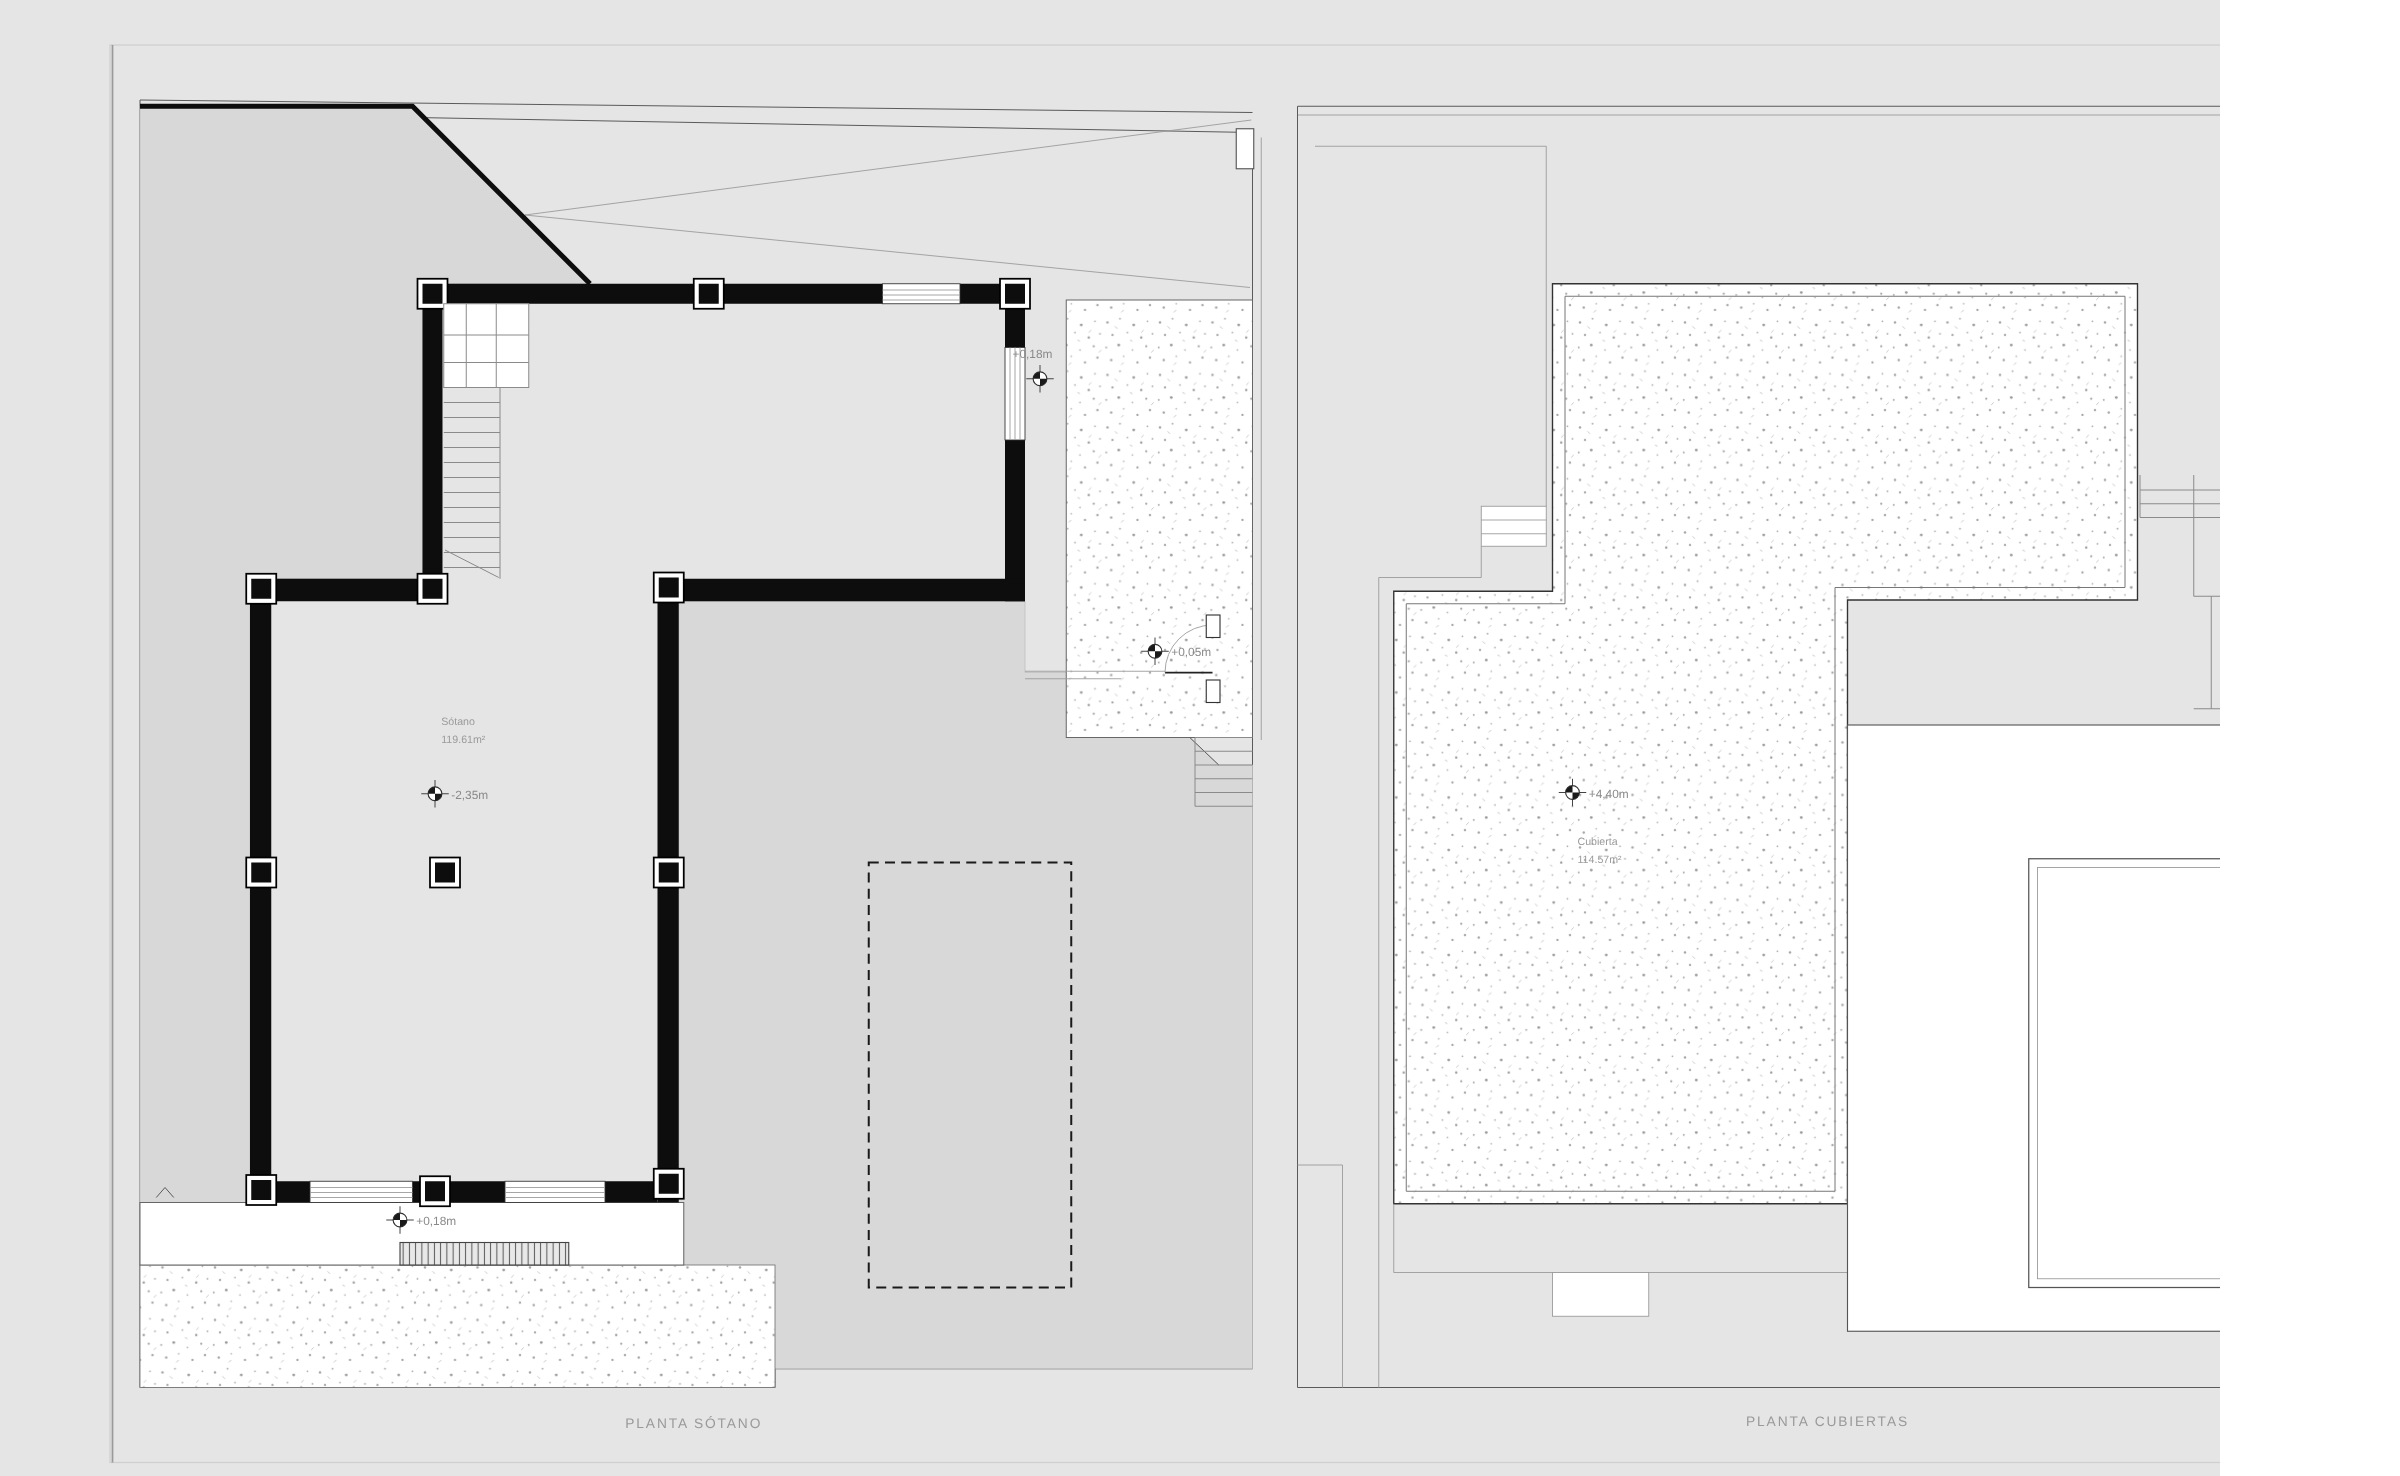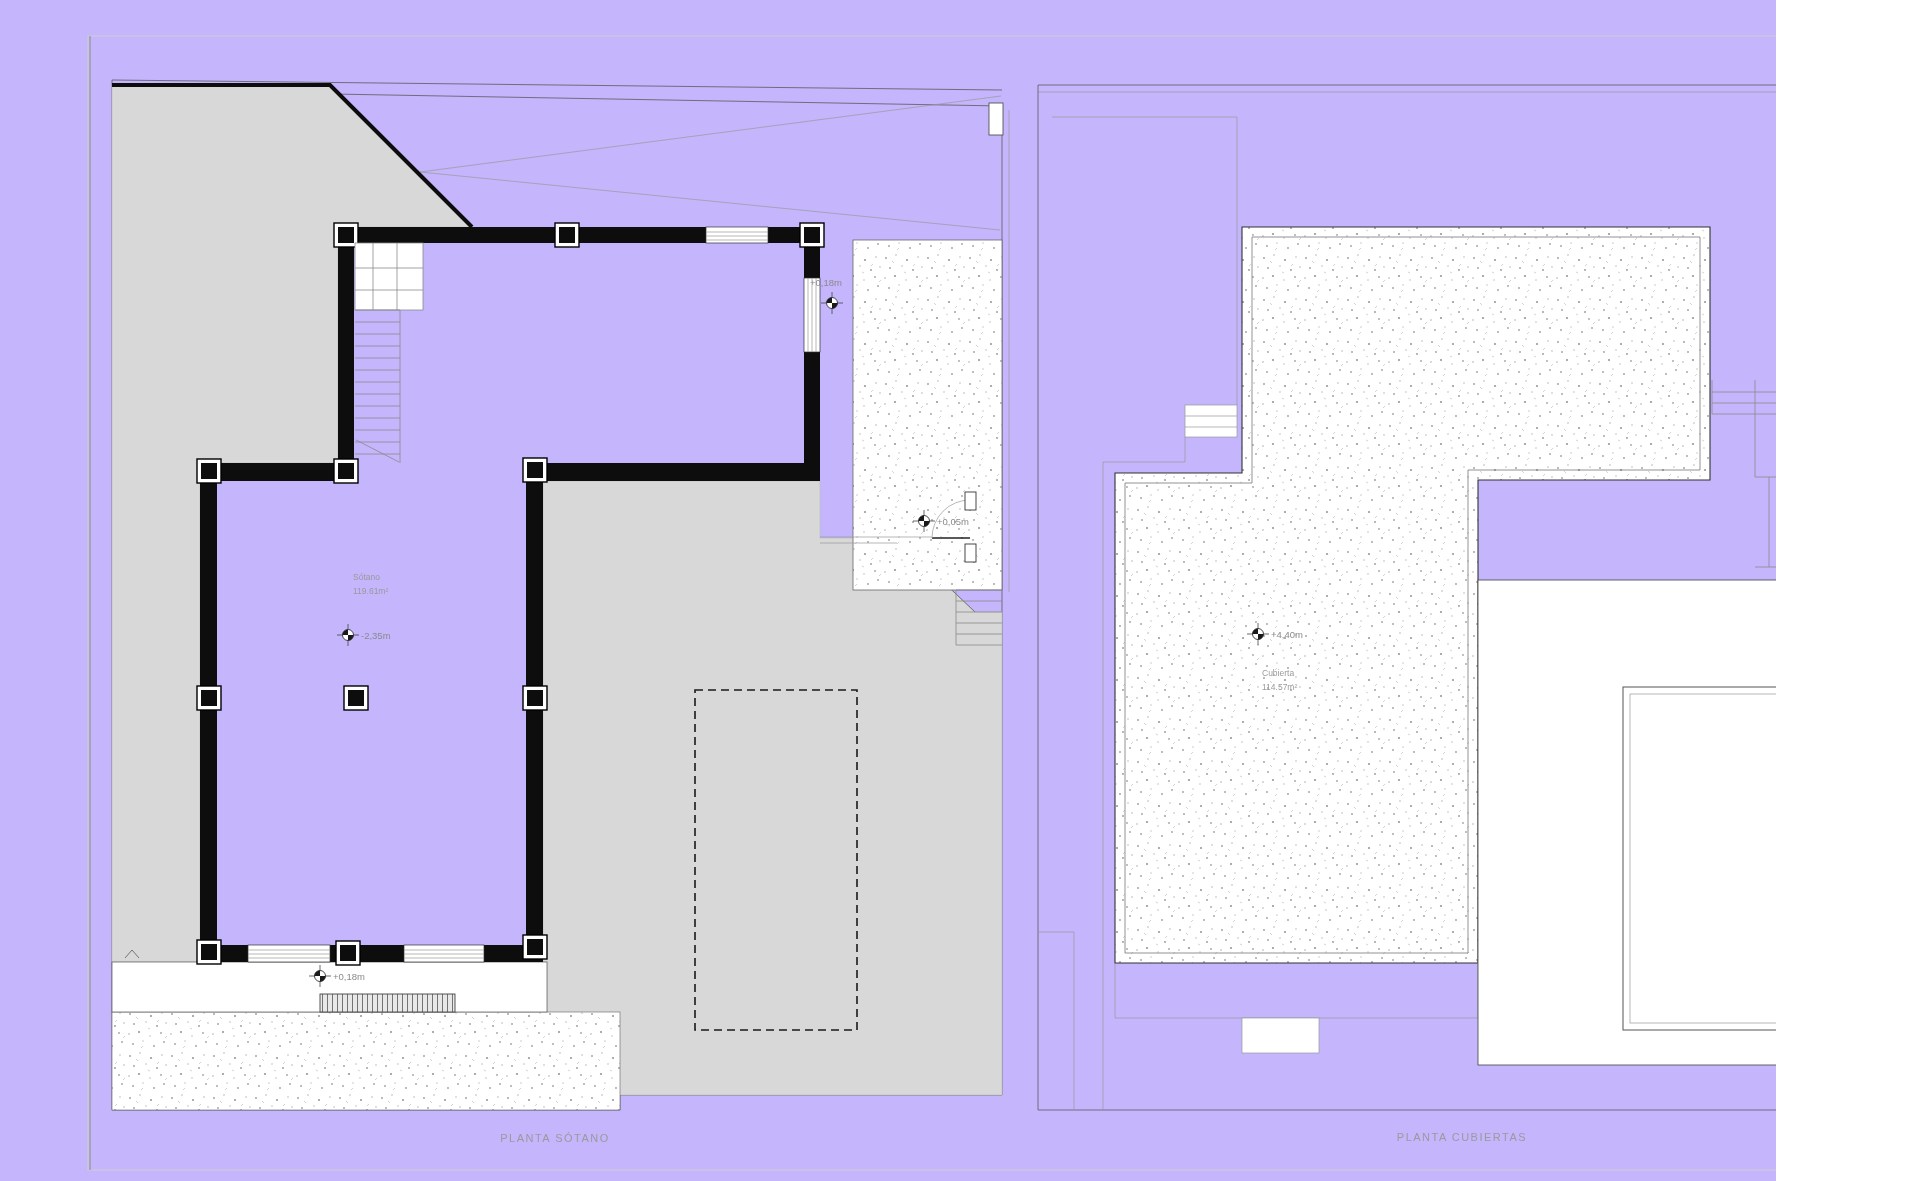--- a/index.html
+++ b/index.html
@@ -1,16 +1,16 @@
 <!DOCTYPE html>
 <html><head>
 <meta charset="utf-8">
 <style>
   html,body{margin:0;padding:0;background:#fff;}
-  .sheet{position:relative;width:1776px;height:1181px;background:#c4b5fd;overflow:hidden;
+  .sheet{position:relative;width:1776px;height:1181px;background:#e5e5e5;overflow:hidden;
          font-family:"Liberation Sans", sans-serif;}
   svg{position:absolute;left:0;top:0;}
   text{font-family:"Liberation Sans", sans-serif;fill:#8a8a8a;}
   .title{font-size:11px;letter-spacing:1.5px;fill:#9a9a9a;}
   .lbl{font-size:9.5px;fill:#8a8a8a;}
   .small{font-size:8.5px;fill:#9a9a9a;}
   .thin{stroke:#5a5a5a;stroke-width:0.8;fill:none;}
   .hair{stroke:#999;stroke-width:0.7;fill:none;}
   .tread{stroke:#8a8a8a;stroke-width:0.8;fill:none;}
 </style>

